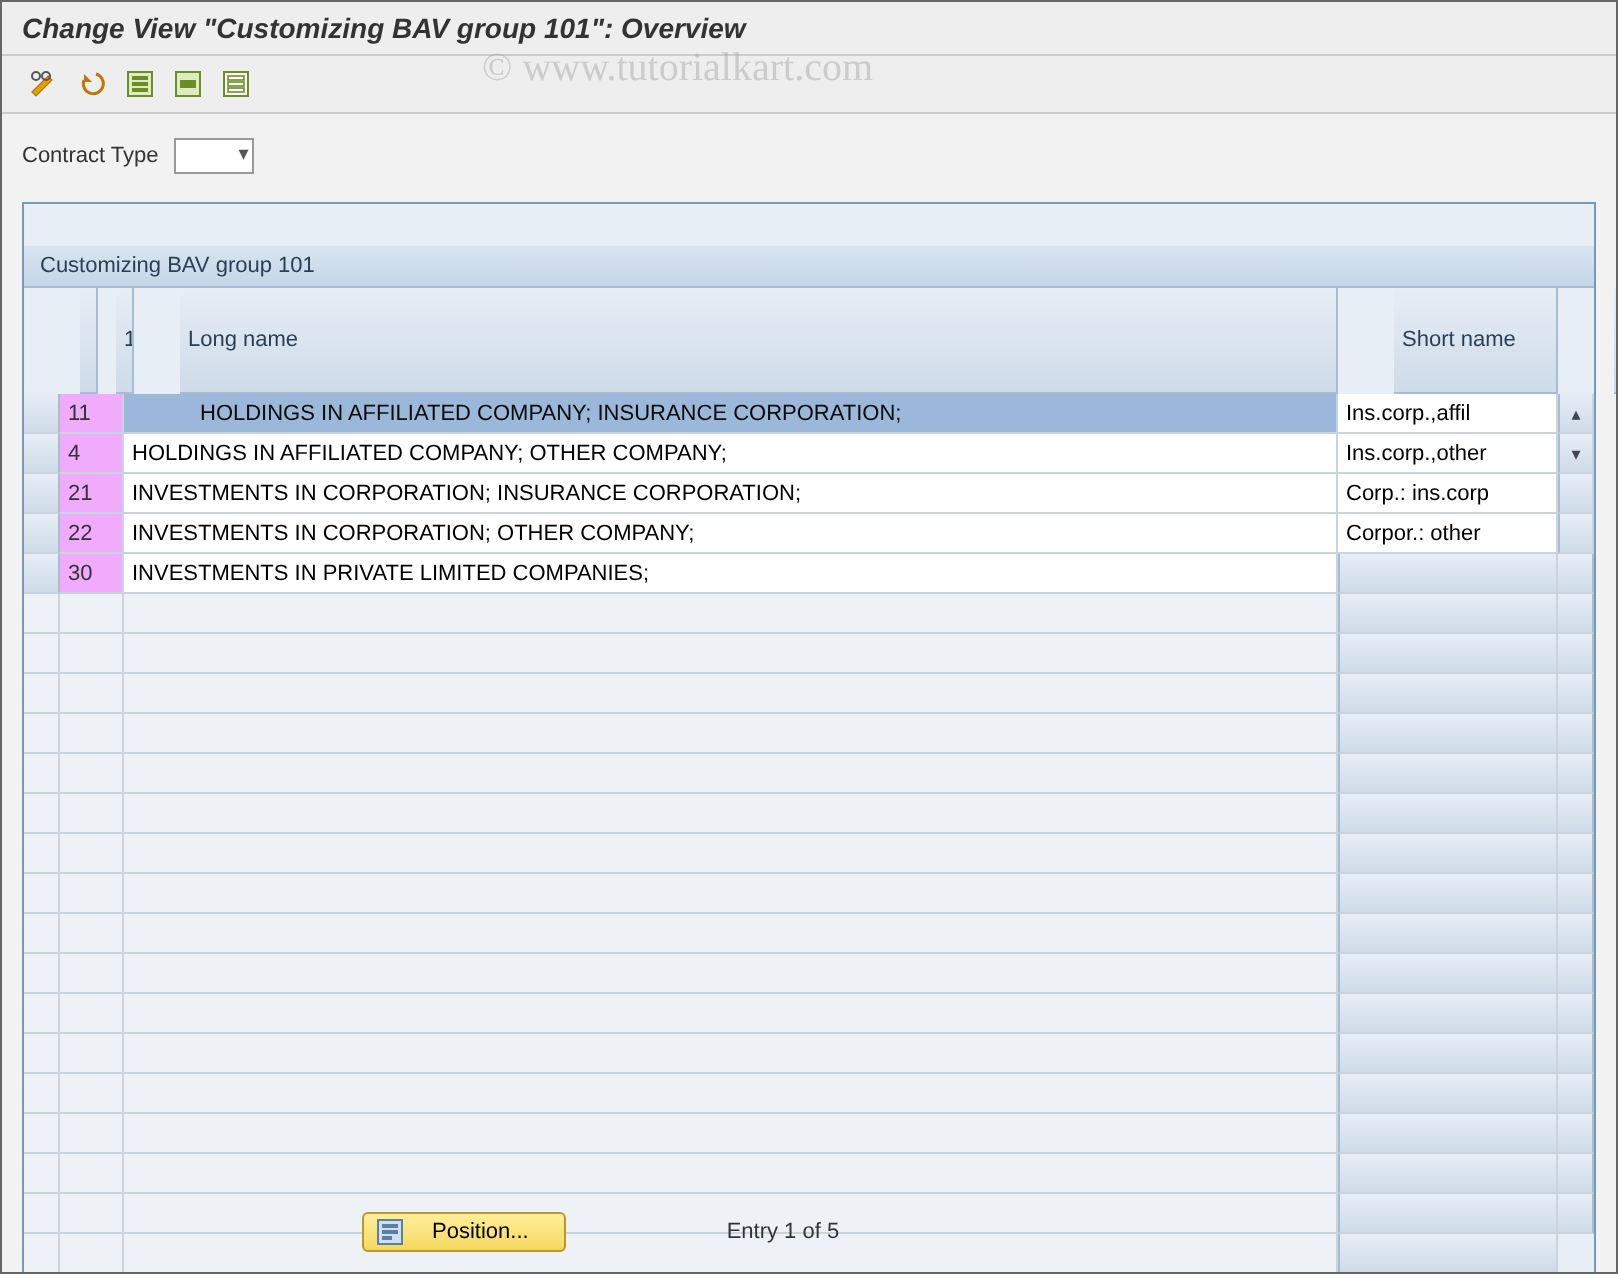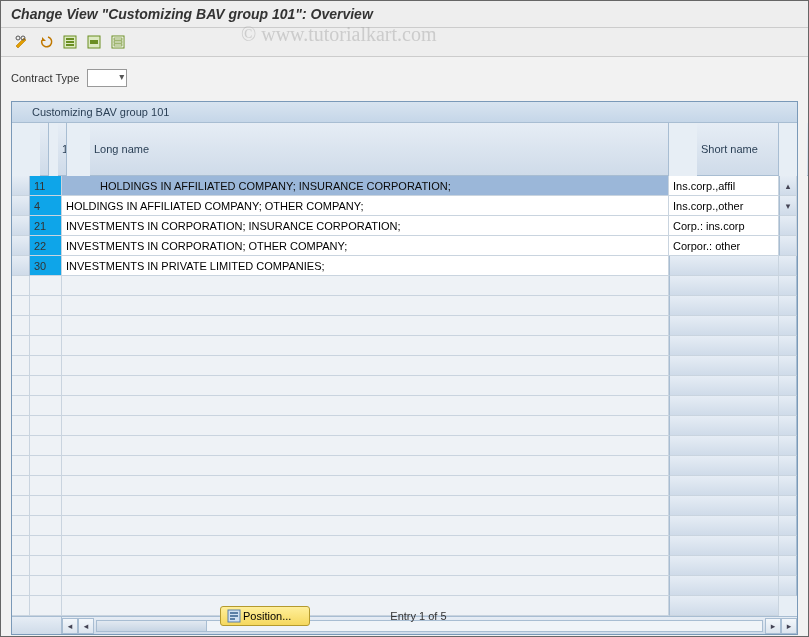--- a/index.html
+++ b/index.html
@@ -65,22 +65,23 @@
       color: #555;
     }
     .tablewrap {
       margin: 0 10px;
       border: 1px solid #7a99b8;
       background: #e7eef5;
     }
     .tabletitle {
       background: linear-gradient(#d8e4f0,#c5d6e8);
       border-bottom: 1px solid #a8bdd2;
-      padding: 4px 20px;
+      padding: 4px 8px;
       color: #2a3f55;
+      margin-top: 21px;
     }
     .grid {
       display: grid;
       grid-template-columns: 18px 32px 1fr 110px 18px;
     }
     .colhead {
       background: linear-gradient(#e6edf5,#cfdbe9);
       border-right: 1px solid #a8bdd2;
       border-bottom: 1px solid #a8bdd2;
       padding: 20px 4px;
@@ -101,21 +102,21 @@
       height: 20px;
       line-height: 16px;
       overflow: hidden;
       white-space: nowrap;
     }
     .cell.rowhead {
       background: linear-gradient(#e6edf5,#cfdbe9);
       border-right: 1px solid #a8bdd2;
     }
     .cell.idcell {
-      background: #0ea5e9;
+      background: #f0abfc;
       color: #333;
     }
     .cell.textcell { background: #ffffff; }
     .cell.scrollcol {
       background: linear-gradient(#e6edf5,#cfdbe9);
       border-left: 1px solid #a8bdd2;
     }
     .selected {
       background: #9bb7d9 !important;
       color: #0a0a0a;
@@ -158,24 +159,23 @@
       display: flex;
       align-items: center;
       gap: 80px;
       padding: 0 180px 0 180px;
     }
     .posbtn {
       background: linear-gradient(#ffef9b,#f5d85e);
       border: 1px solid #b49a2e;
       border-radius: 3px;
       padding: 2px 18px 2px 6px;
-      display:flex; align-items:center; gap:2px;
+      display:flex; align-items:center; gap:14px;
       cursor:pointer;
       font-size:11px;
-      margin-left:39px;
     }
     .posbtn .ico {
       width:14px;height:14px;
     }
     .entrytxt { color:#333; }
     .watermark {
       position:absolute;
       top: 22px; left: 240px;
       font-size: 20px;
       color: rgba(170,170,170,0.5);

